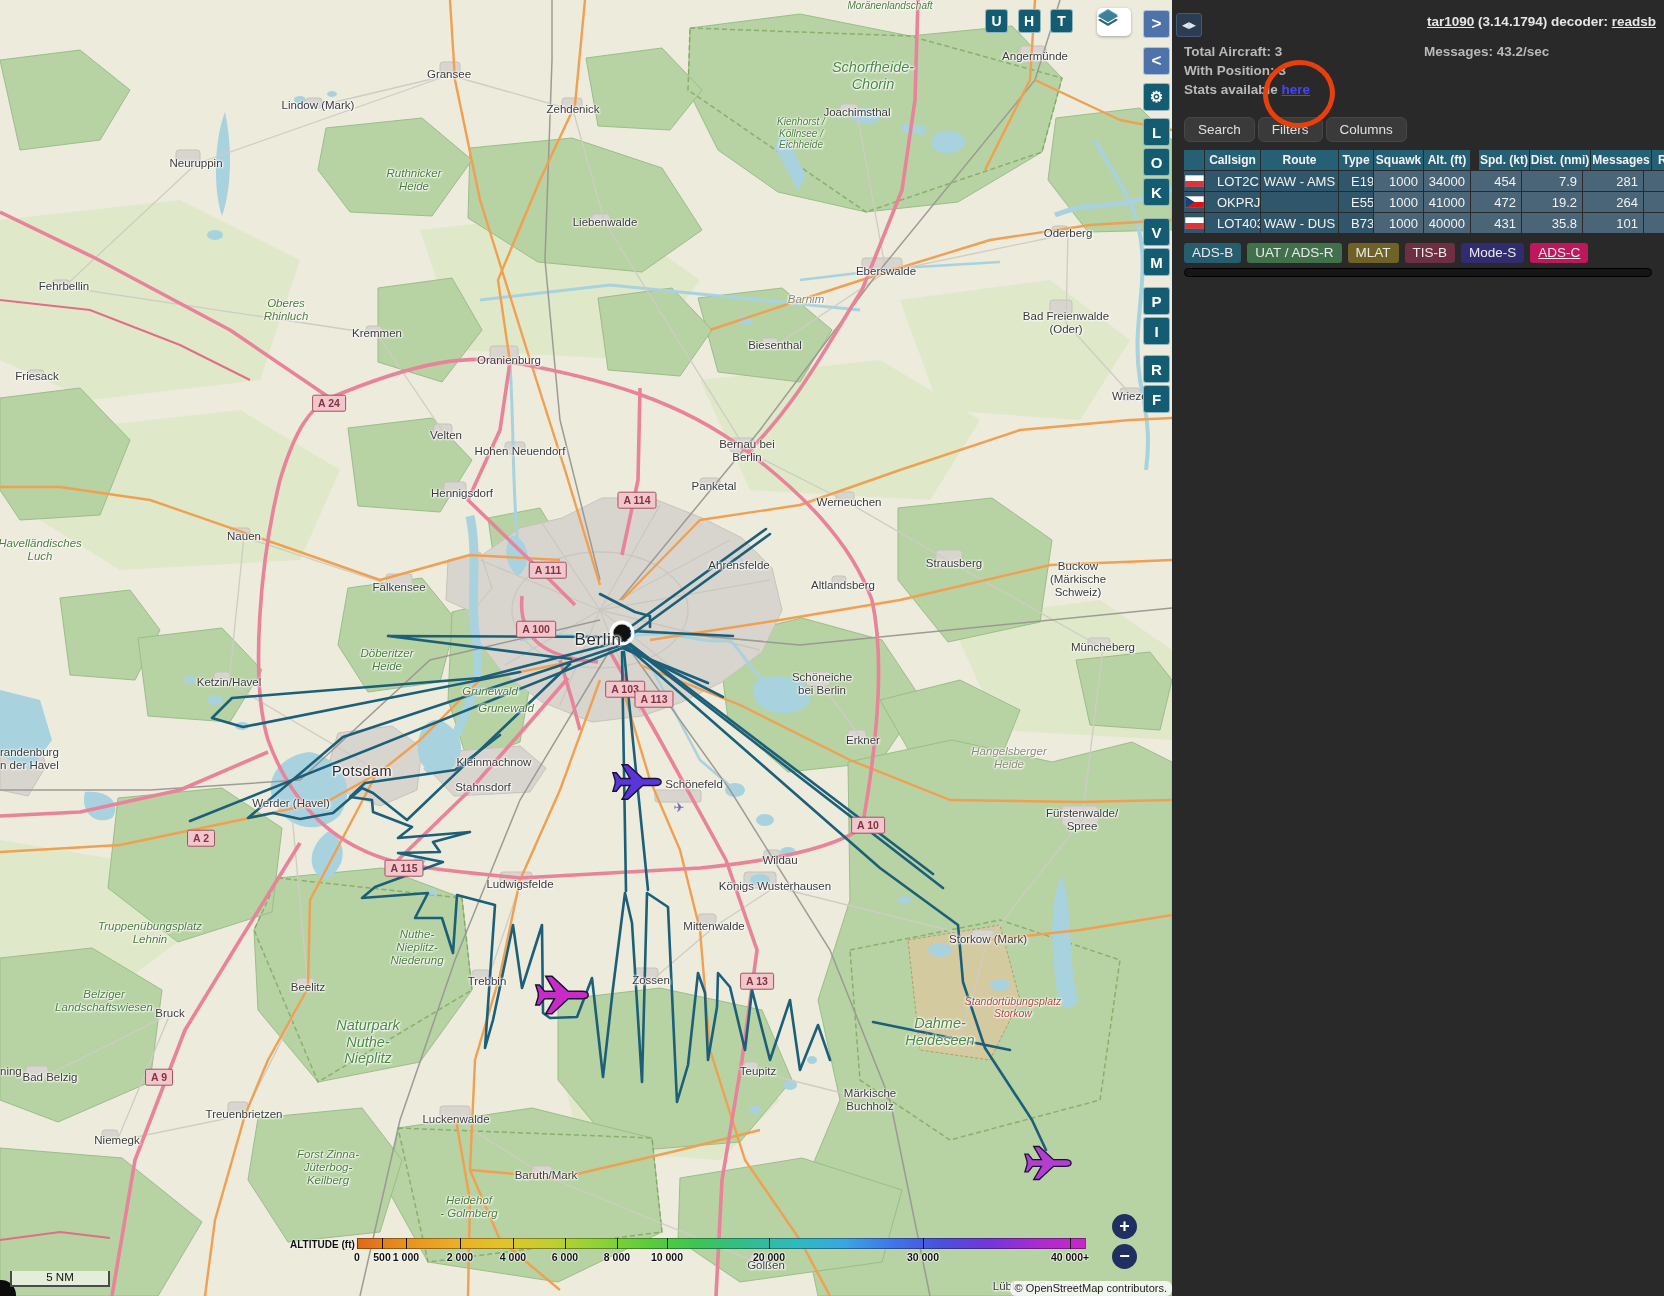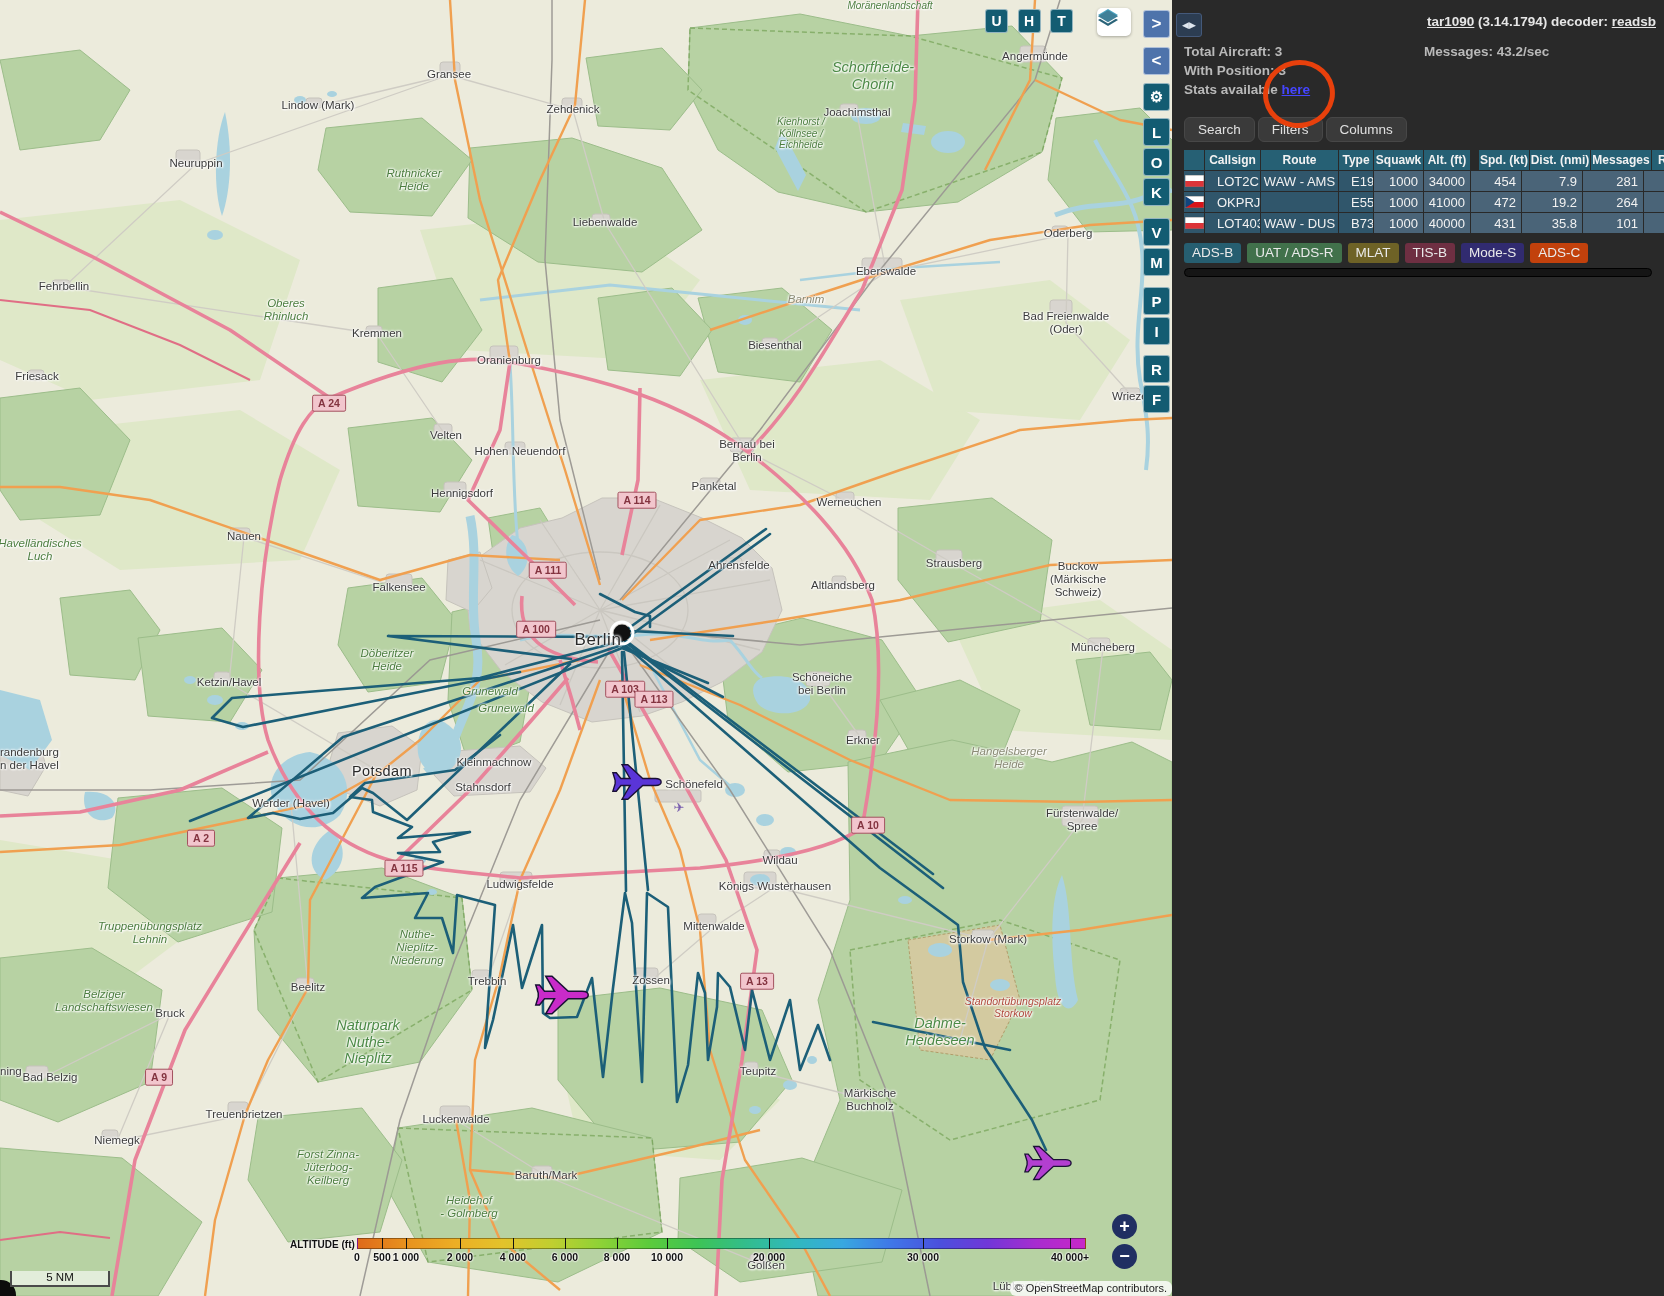--- a/index.html
+++ b/index.html
@@ -356,21 +356,21 @@
         <div class="maplabel " style="left: 399px; top: 588px;">Falkensee</div>
         <div class="maplabel " style="left: 1078px; top: 580px;">Buckow (Märkische
 Schweiz)</div>
         <div class="maplabel city" style="left: 598px; top: 640px;">Berlin</div>
         <div class="maplabel " style="left: 1103px; top: 648px;">Müncheberg</div>
         <div class="maplabel " style="left: 822px; top: 684px;">Schöneiche
 bei Berlin</div>
         <div class="maplabel " style="left: 229px; top: 683px;">Ketzin/Havel</div>
         <div class="maplabel " style="left: 863px; top: 741px;">Erkner</div>
         <div class="maplabel " style="left: 494px; top: 763px;">Kleinmachnow</div>
-        <div class="maplabel city2" style="left: 382px; top: 771px; text-align: right;">Potsdam</div>
+        <div class="maplabel city2" style="left: 362px; top: 771px; text-align: right;">Potsdam</div>
         <div class="maplabel " style="left: 483px; top: 788px;">Stahnsdorf</div>
         <div class="maplabel " style="left: 291px; top: 804px;">Werder (Havel)</div>
         <div class="maplabel " style="left: 1082px; top: 820px;">Fürstenwalde/
 Spree</div>
         <div class="maplabel " style="left: 780px; top: 861px;">Wildau</div>
         <div class="maplabel " style="left: 520px; top: 885px;">Ludwigsfelde</div>
         <div class="maplabel " style="left: 775px; top: 887px;">Königs Wusterhausen</div>
         <div class="maplabel " style="left: 714px; top: 927px;">Mittenwalde</div>
         <div class="maplabel " style="left: 988px; top: 940px;">Storkow (Mark)</div>
         <div class="maplabel " style="left: 308px; top: 988px;">Beelitz</div>
@@ -604,17 +604,17 @@
           <div class="tcell num" style="width: 60px;">101</div>
           <div class="tcell num" style="width: 40px;"></div>
         </div>
       </div>
     <div id="chips">
         <div class="chip" style="background: rgb(38, 94, 112);">ADS-B</div>
         <div class="chip" style="background: rgb(65, 113, 75);">UAT / ADS-R</div>
         <div class="chip" style="background: rgb(110, 98, 38);">MLAT</div>
         <div class="chip" style="background: rgb(110, 47, 66);">TIS-B</div>
         <div class="chip" style="background: rgb(49, 43, 112);">Mode-S</div>
-        <div class="chip" style="background: #c2410c;">ADS-C</div>
+        <div class="chip" style="background: #be185d; text-decoration: underline;">ADS-C</div>
       </div>
     <div id="slider"></div>
   </div>
 </div>
 
 </body></html>

